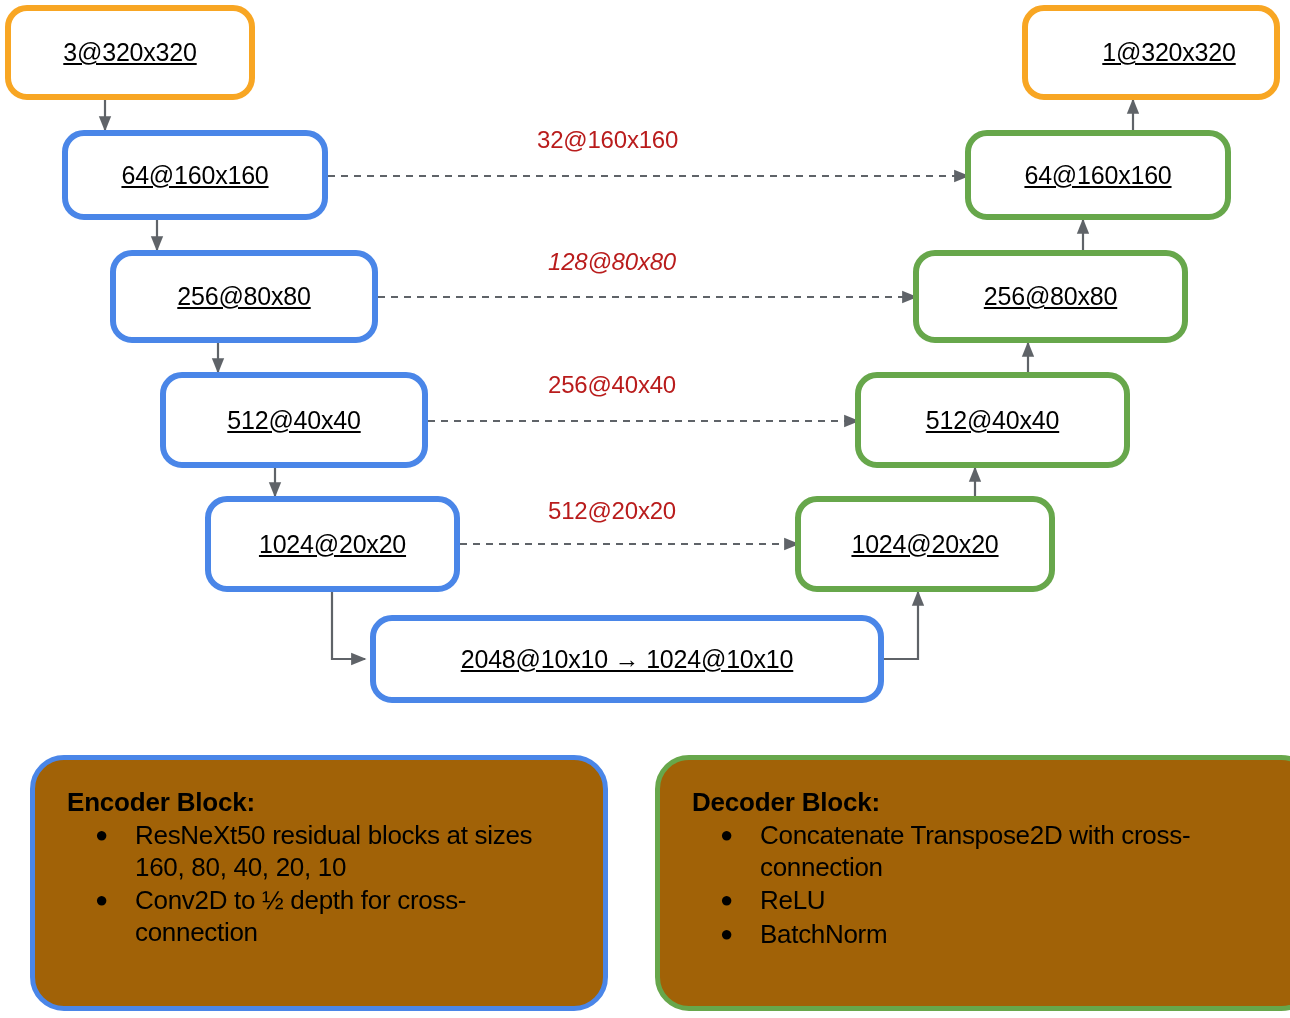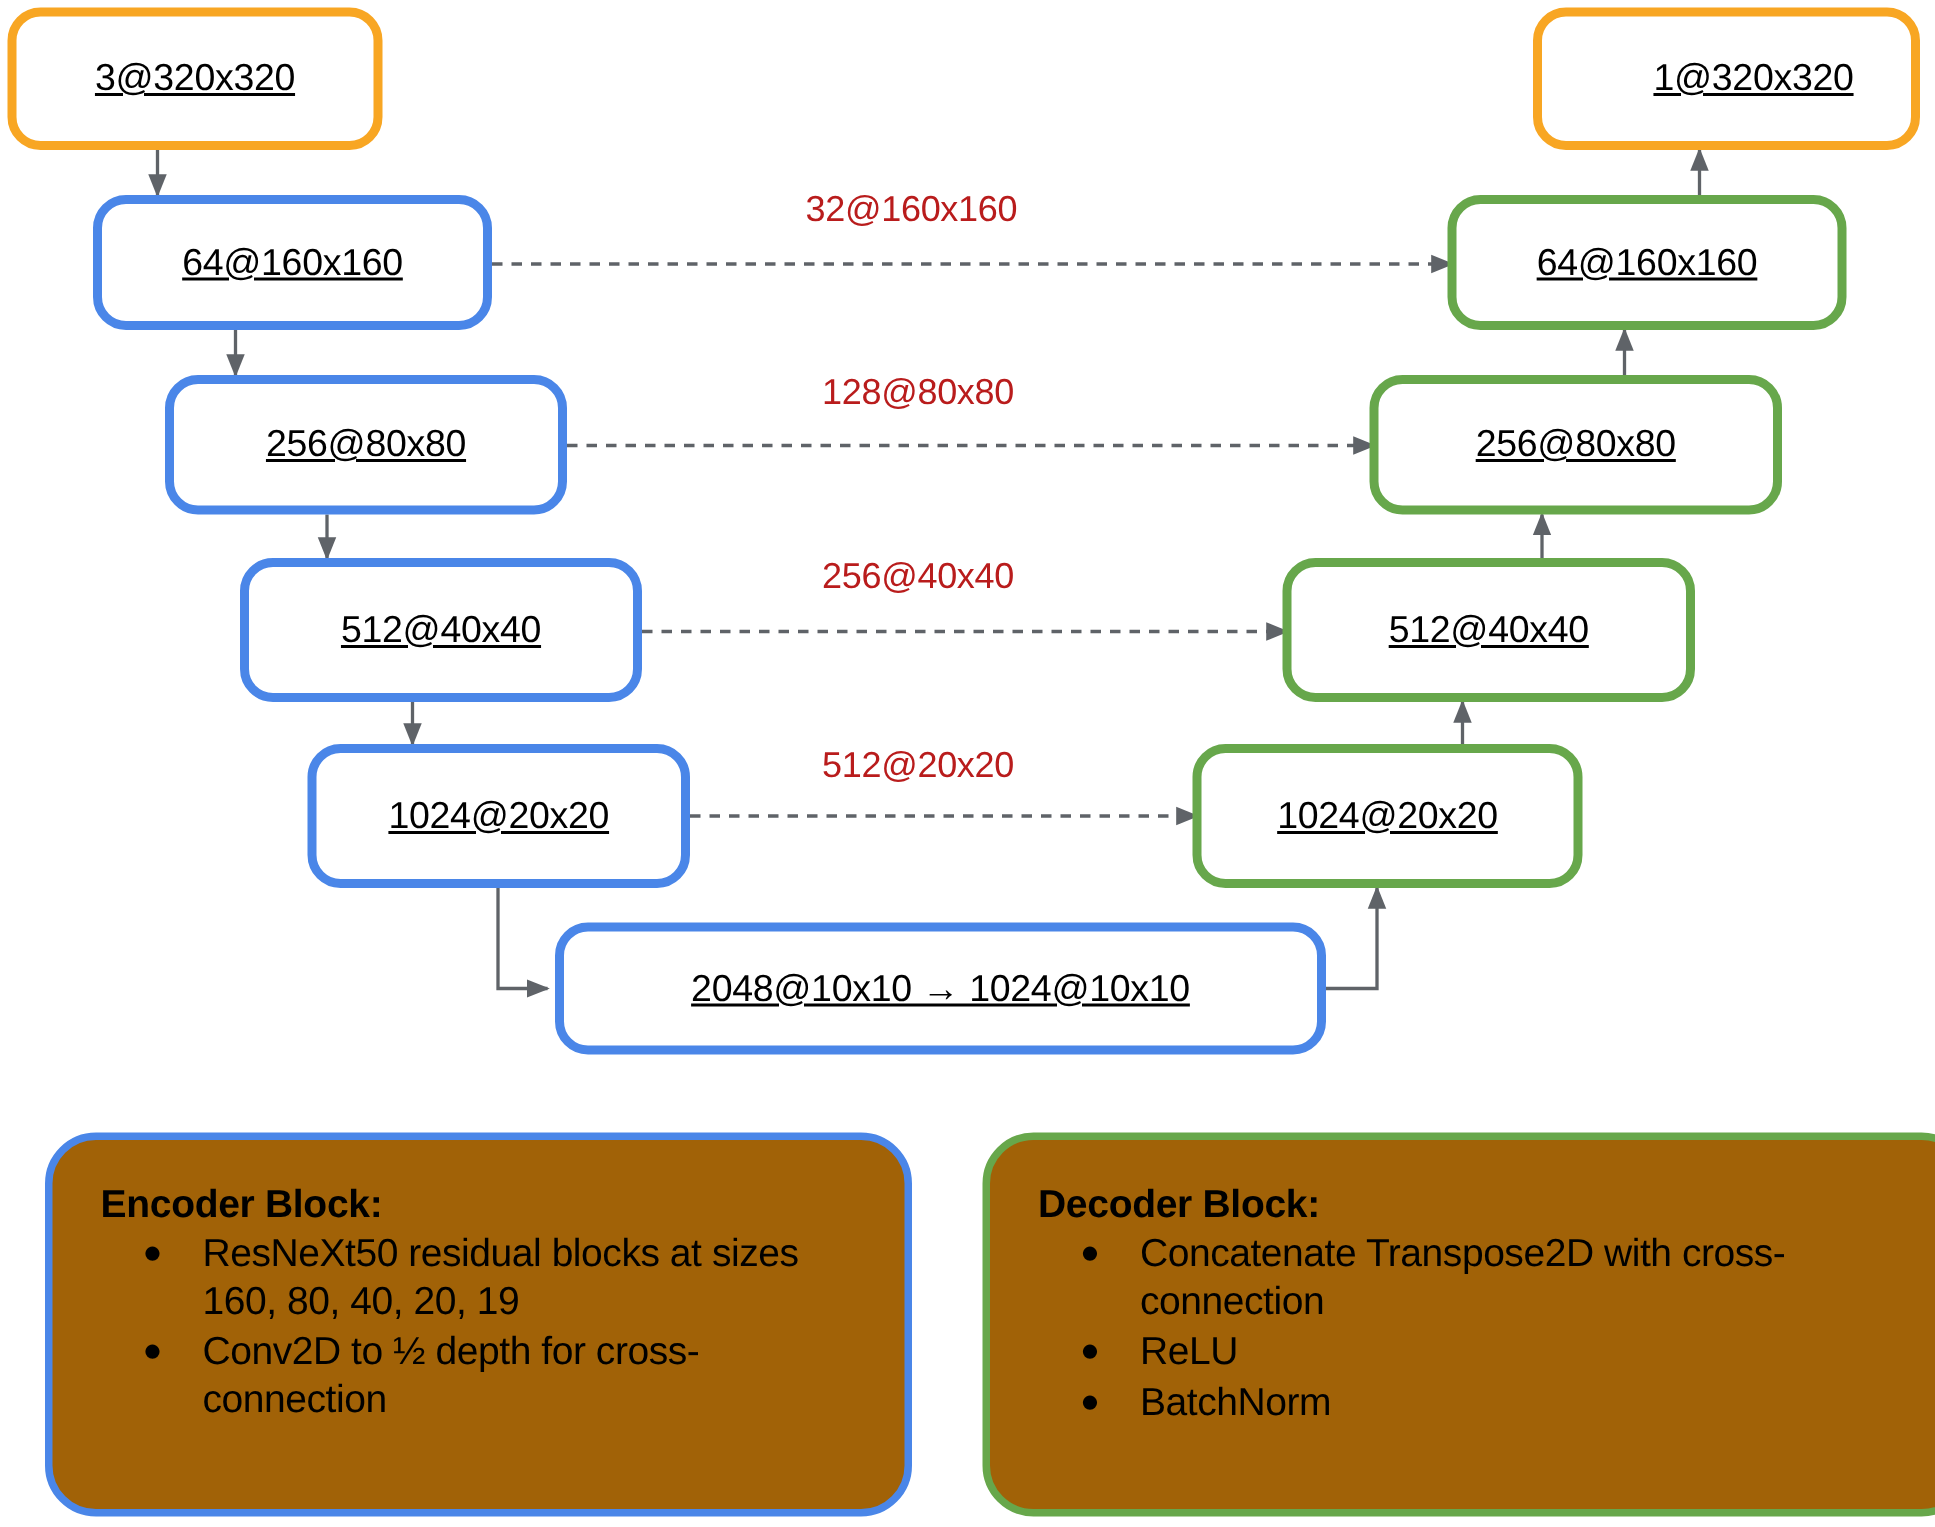--- a/index.html
+++ b/index.html
@@ -181,38 +181,38 @@
   </div>
 
   <div class="node decoder" style="left:965px; top:130px; width:266px; height:90px;">
     <span>64@160x160</span>
   </div>
 
   <div class="edge-label" style="left:537px; top:126px;">
     <span>32@160x160</span>
   </div>
 
-  <div class="edge-label" style="left:548px; top:248px;">
+  <div class="edge-label" style="left:548px; top:248px;font-style:italic;">
     <span>128@80x80</span>
   </div>
 
   <div class="edge-label" style="left:548px; top:371px;text-align:right;">
     <span>256@40x40</span>
   </div>
 
   <div class="edge-label" style="left:548px; top:497px;">
     <span>512@20x20</span>
   </div>
 
   <div class="legend encoder-legend" style="left:30px; top:755px; width:578px; height:256px;">
     <div class="legend-title">Encoder Block:</div>
     <ul class="legend-list">
       <li>
         <span class="bullet">●</span>
-        <span>ResNeXt50 residual blocks at sizes 160, 80, 40, 20, 19</span>
+        <span>ResNeXt50 residual blocks at sizes 160, 80, 40, 20, 10</span>
       </li>
       <li>
         <span class="bullet">●</span>
         <span>Conv2D to ½ depth for cross-connection</span>
       </li>
     </ul>
   </div>
 
   <div class="legend decoder-legend" style="left:655px; top:755px; width:660px; height:256px;">
     <div class="legend-title">Decoder Block:</div>

